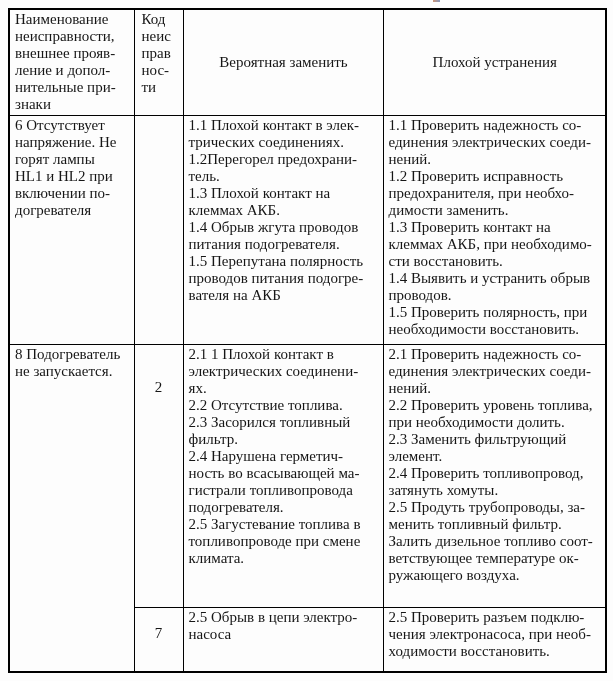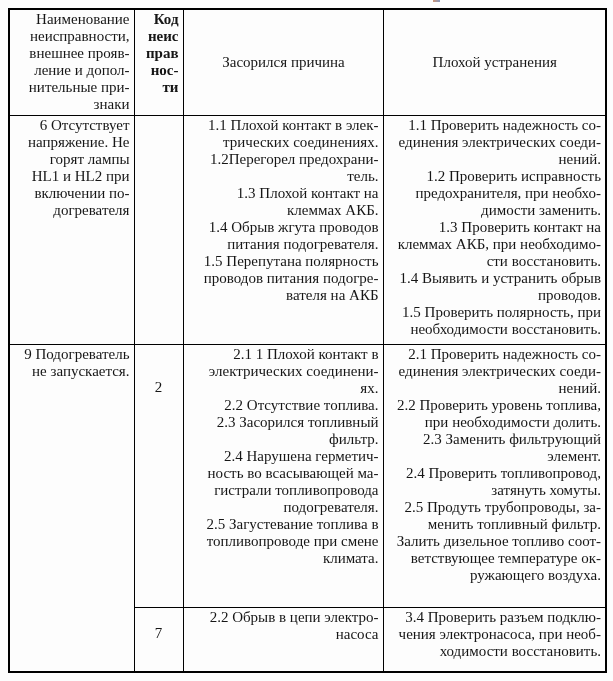--- a/index.html
+++ b/index.html
@@ -33,42 +33,42 @@
     border-collapse: collapse;
     table-layout: fixed;
     border: 2px solid #000;
   }
   .fault-table td, .fault-table th {
     border: 1px solid #000;
     font-weight: normal;
     font-size: 15px;
     line-height: 17px;
     vertical-align: top;
-    text-align: right;
+    text-align: left;
     padding: 1px 4px 2px 5px;
     white-space: pre-line;
     overflow: hidden;
     word-wrap: break-word;
   }
   col.c-fault { width: 125px; }
   col.c-code  { width: 49px; }
   col.c-cause { width: 200px; }
   col.c-fix   { width: 223px; }
 
   tr.r-head  { height: 103px; }
   tr.r-one   { height: 229px; }
   tr.r-two   { height: 263px; }
   tr.r-three { height: 64px; }
 
   th.h-cause, th.h-fix {
     text-align: center;
     vertical-align: middle;
     white-space: normal;
   }
-  th.h-code { padding-left: 7px; font-weight: bold; }
+  th.h-code { padding-left: 7px; }
 
   td.code-cell {
     text-align: center;
     padding-left: 0;
     padding-right: 0;
   }
   td.code-cell.code-top    { padding-top: 34px; }
   td.code-cell.code-middle { padding-top: 17px; }
 </style>
 </head>
@@ -91,21 +91,21 @@
 неисправности,
 внешнее прояв-
 ление и допол-
 нительные при-
 знаки</th>
         <th class="h-code">Код
 неис
 прав
 нос-
 ти</th>
-        <th class="h-cause">Засорился причина</th>
+        <th class="h-cause">Вероятная заменить</th>
         <th class="h-fix">Плохой устранения</th>
       </tr>
 
       <tr class="r-one">
         <td>6 Отсутствует
 напряжение. Не
 горят лампы
 HL1 и HL2 при
 включении по-
 догревателя</td>
@@ -130,21 +130,21 @@
 1.3 Проверить контакт на
 клеммах АКБ, при необходимо-
 сти восстановить.
 1.4 Выявить и устранить обрыв
 проводов.
 1.5 Проверить полярность, при
 необходимости восстановить.</td>
       </tr>
 
       <tr class="r-two">
-        <td rowspan="2">9 Подогреватель
+        <td rowspan="2">8 Подогреватель
 не запускается.</td>
         <td class="code-cell code-top">2</td>
         <td>2.1 1 Плохой контакт в
 электрических соединени-
 ях.
 2.2 Отсутствие топлива.
 2.3 Засорился топливный
 фильтр.
 2.4 Нарушена герметич-
 ность во всасывающей ма-
@@ -164,22 +164,22 @@
 затянуть хомуты.
 2.5 Продуть трубопроводы, за-
 менить топливный фильтр.
 Залить дизельное топливо соот-
 ветствующее температуре ок-
 ружающего воздуха.</td>
       </tr>
 
       <tr class="r-three">
         <td class="code-cell code-middle">7</td>
-        <td>2.2 Обрыв в цепи электро-
+        <td>2.5 Обрыв в цепи электро-
 насоса</td>
-        <td>3.4 Проверить разъем подклю-
+        <td>2.5 Проверить разъем подклю-
 чения электронасоса, при необ-
 ходимости восстановить.</td>
       </tr>
     </tbody>
   </table>
 
 </div>
 
 </body></html>

